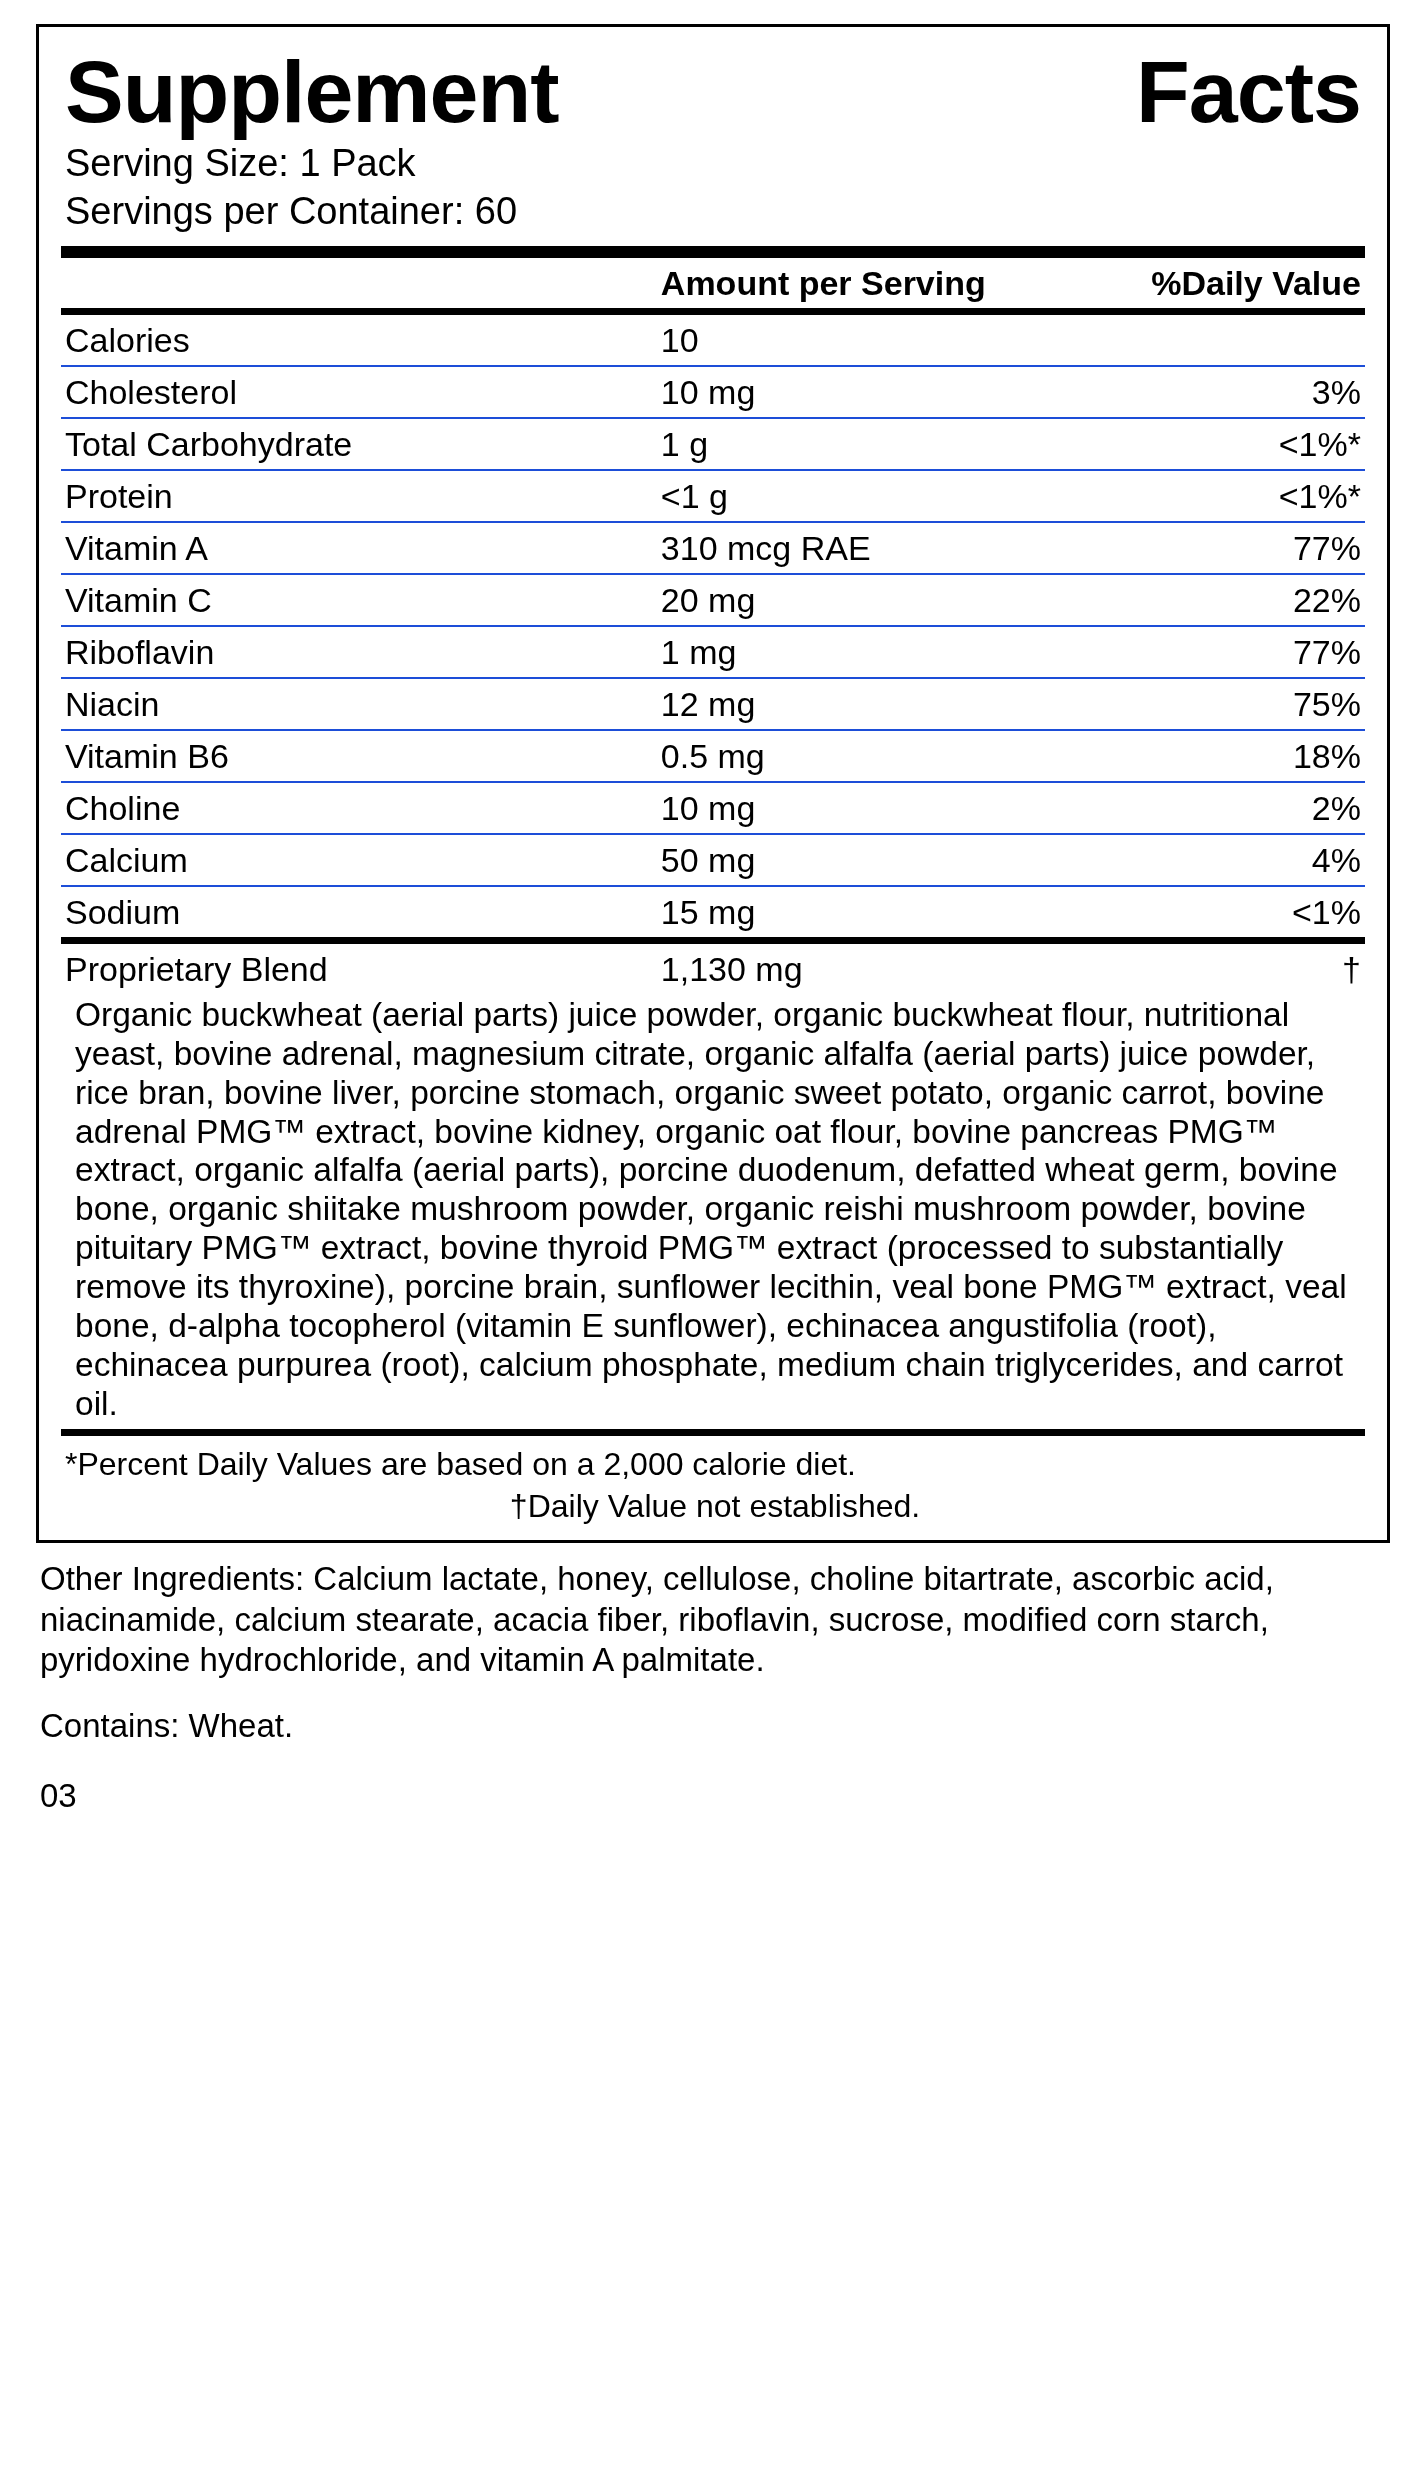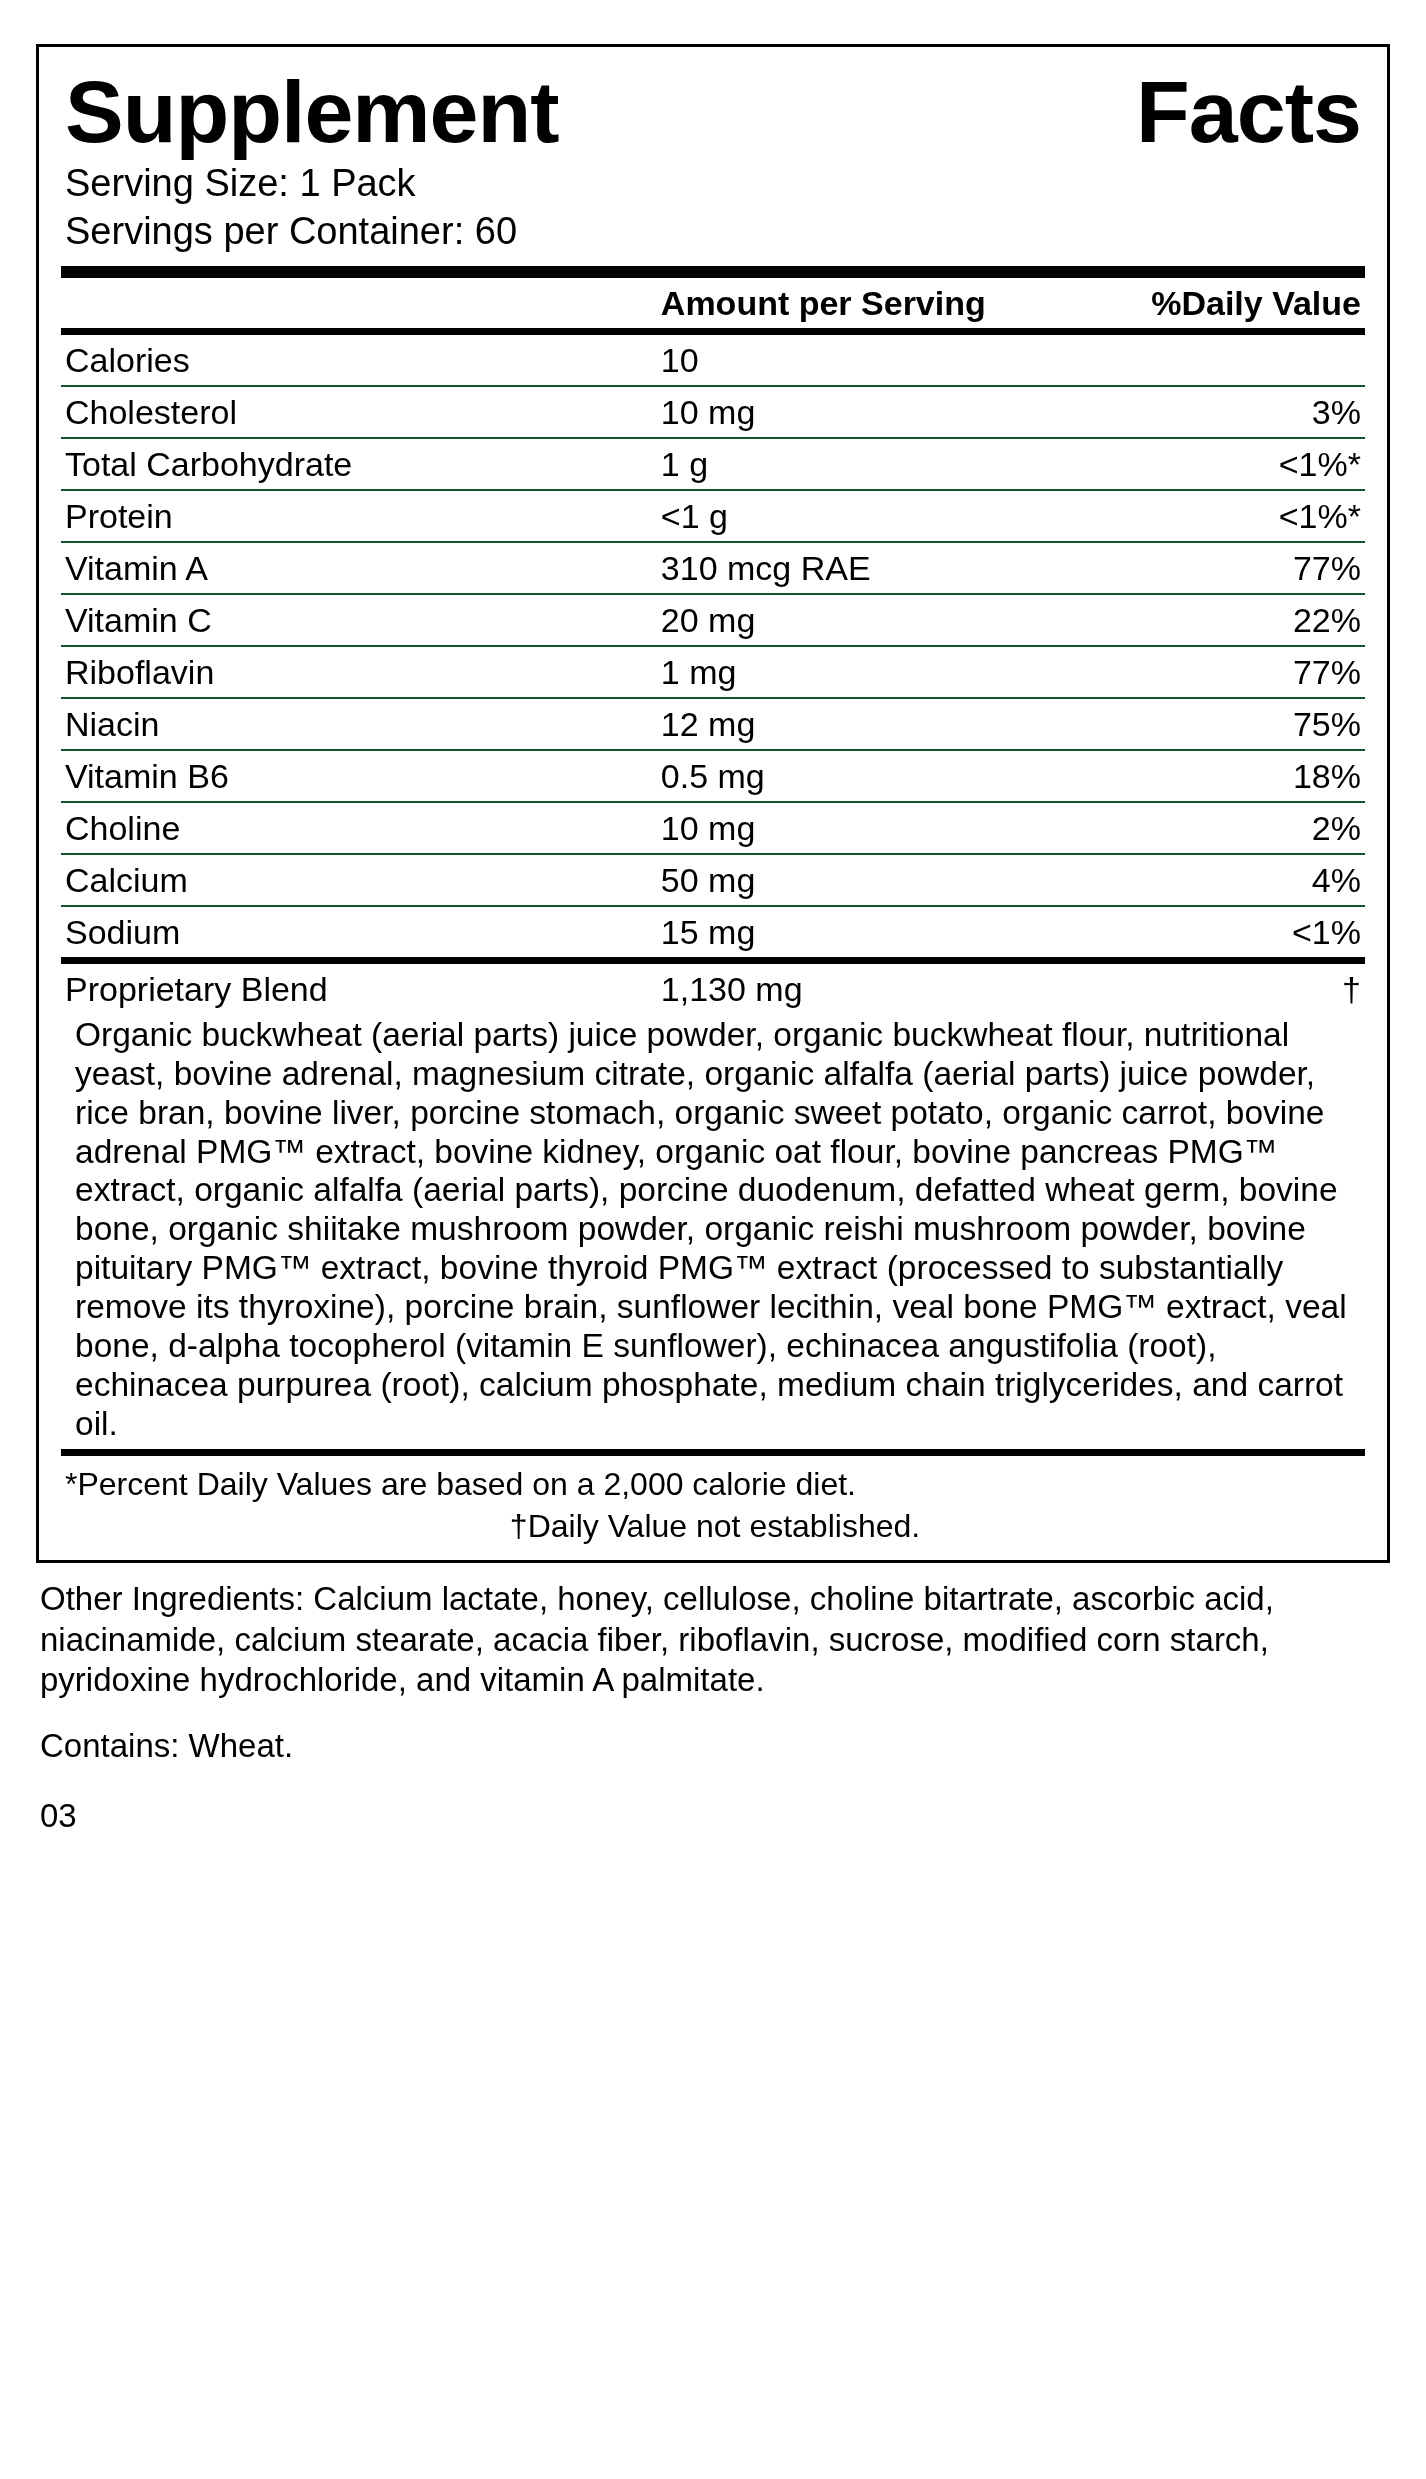--- a/index.html
+++ b/index.html
@@ -12,21 +12,21 @@
     height: 2479px;
     font-family: "Liberation Sans", sans-serif;
     color: #000000;
     -webkit-font-smoothing: antialiased;
   }
   .page {
     position: relative;
     width: 1426px;
     height: 2479px;
     box-sizing: border-box;
-    padding: 44px 36px 0 36px;
+    padding: 24px 36px 0 36px;
   }
 
   
   .panel {
     border: 3px solid #000;
     box-sizing: border-box;
     padding: 14px 22px 12px 22px;
   }
 
   .title {
@@ -56,21 +56,21 @@
     background: #000;
   }
 
   table.facts {
     width: 100%;
     border-collapse: collapse;
     font-size: 34px;
   }
   table.facts td {
     padding: 6px 0 5px 0;
-    border-bottom: 2px solid #14532d;
+    border-bottom: 2px solid #1d4ed8;
     vertical-align: baseline;
   }
   table.facts tr:last-child td { border-bottom: none; }
   .col-name  { width: 46%; text-align: left;  padding-left: 4px !important; }
   .col-amt   { width: 32%; text-align: left; }
   .col-dv    { width: 22%; text-align: right; padding-right: 4px !important; }
 
   .header-row td {
     font-weight: bold;
     border-bottom: none;

